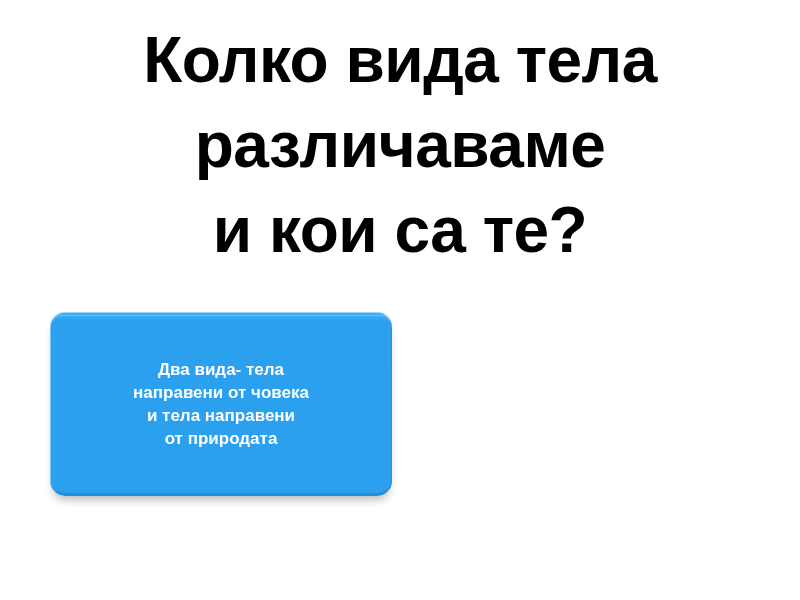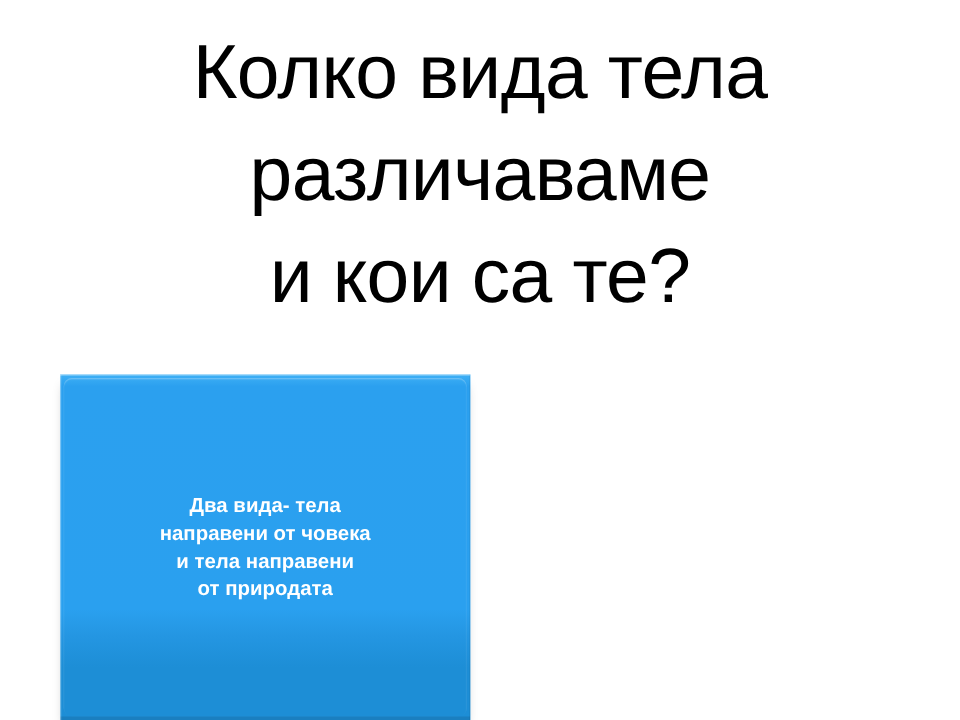--- a/index.html
+++ b/index.html
@@ -26,40 +26,40 @@
   
   .question {
     position: absolute;
     left: 0;
     top: 18px;
     width: 800px;
     text-align: center;
     color: #000000;
     font-size: 64px;
     line-height: 85px;
-    font-weight: 400;
+    font-weight: 700;
     letter-spacing: -0.5px;
     white-space: pre-line;
     font-family: "Liberation Sans", "DejaVu Sans", sans-serif;
   }
 
   
   .answers {
     position: absolute;
     left: 0;
     top: 0;
     width: 800px;
     height: 600px;
   }
 
   .card {
     position: absolute;
     top: 312px;
-    height: 288px;
-    border-radius: 0;
+    height: 184px;
+    border-radius: 15px;
     box-sizing: border-box;
     display: flex;
     align-items: center;
     justify-content: center;
     text-align: center;
     color: #ffffff;
     font-size: 17px;
     line-height: 23px;
     font-weight: bold;
     white-space: pre-line;

